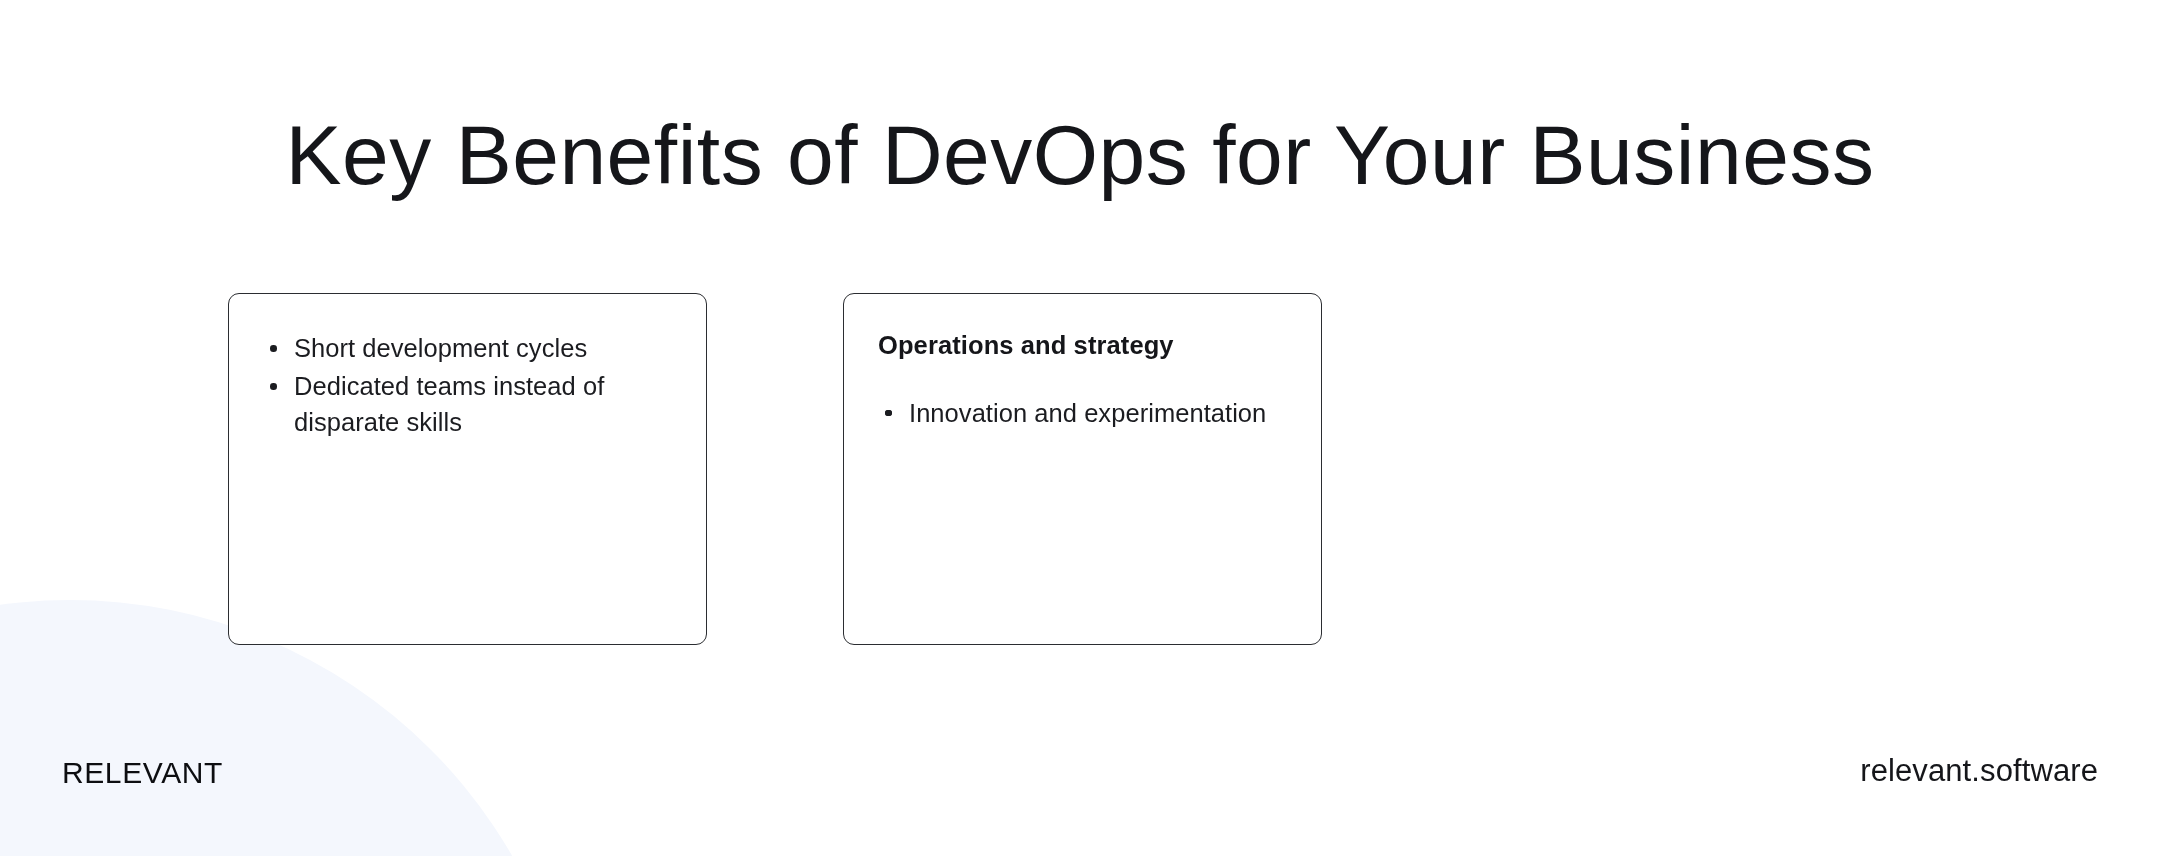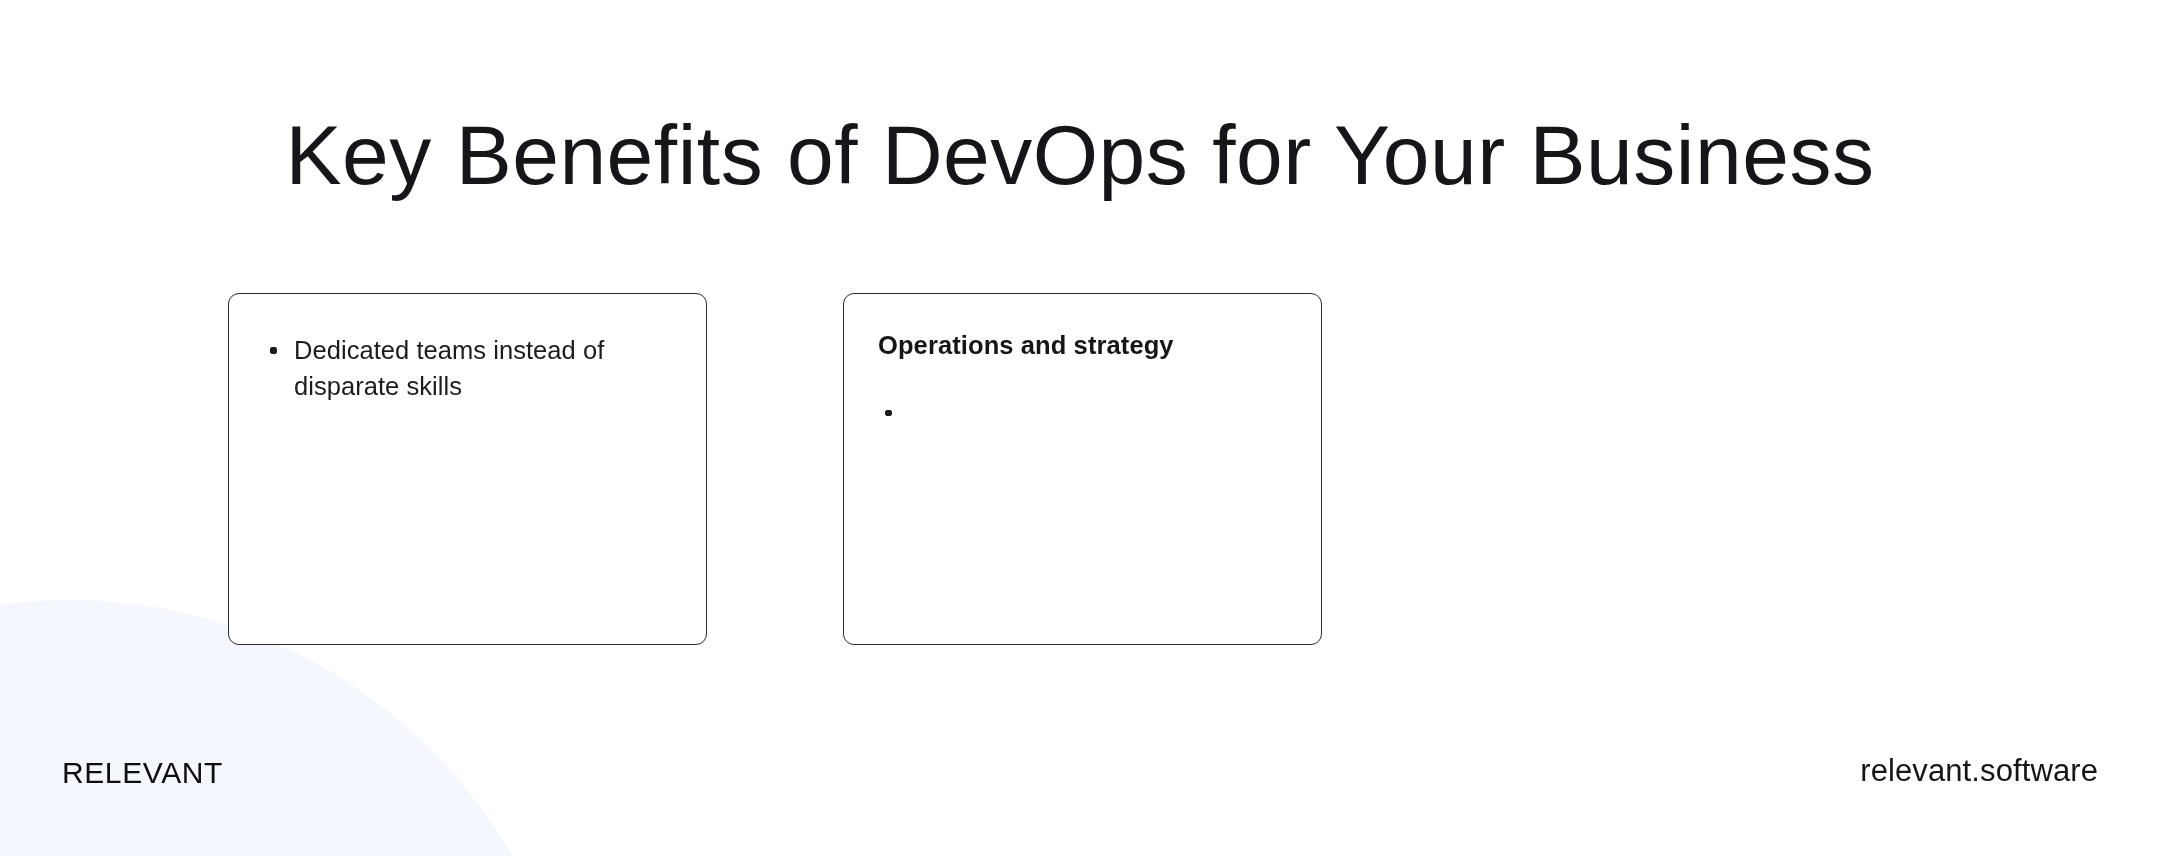--- a/index.html
+++ b/index.html
@@ -148,37 +148,39 @@
   <div class="content">
 
     <h1 class="slide-title">Key Benefits of DevOps for Your Business</h1>
 
     <div class="cards">
 
       <div class="card">
         <ul class="card-list">
           <li>
             <span class="bullet-dot"></span>
+            <span>Short development cycles</span>
           </li>
           <li>
             <span class="bullet-dot"></span>
             <span>Dedicated teams instead of disparate skills</span>
           </li>
         </ul>
       </div>
 
 
       <div class="card">
         <div class="card-title">Operations and strategy</div>
         <ul class="card-list">
           <li>
             <span class="bullet-dot"></span>
           </li>
           <li>
             <span class="bullet-dot"></span>
+            <span>Innovation and experimentation</span>
           </li>
         </ul>
       </div>
 
     </div>
 
     <div class="footer-logo">RELEVANT</div>
 
     <div class="footer-url">relevant.software</div>
 

